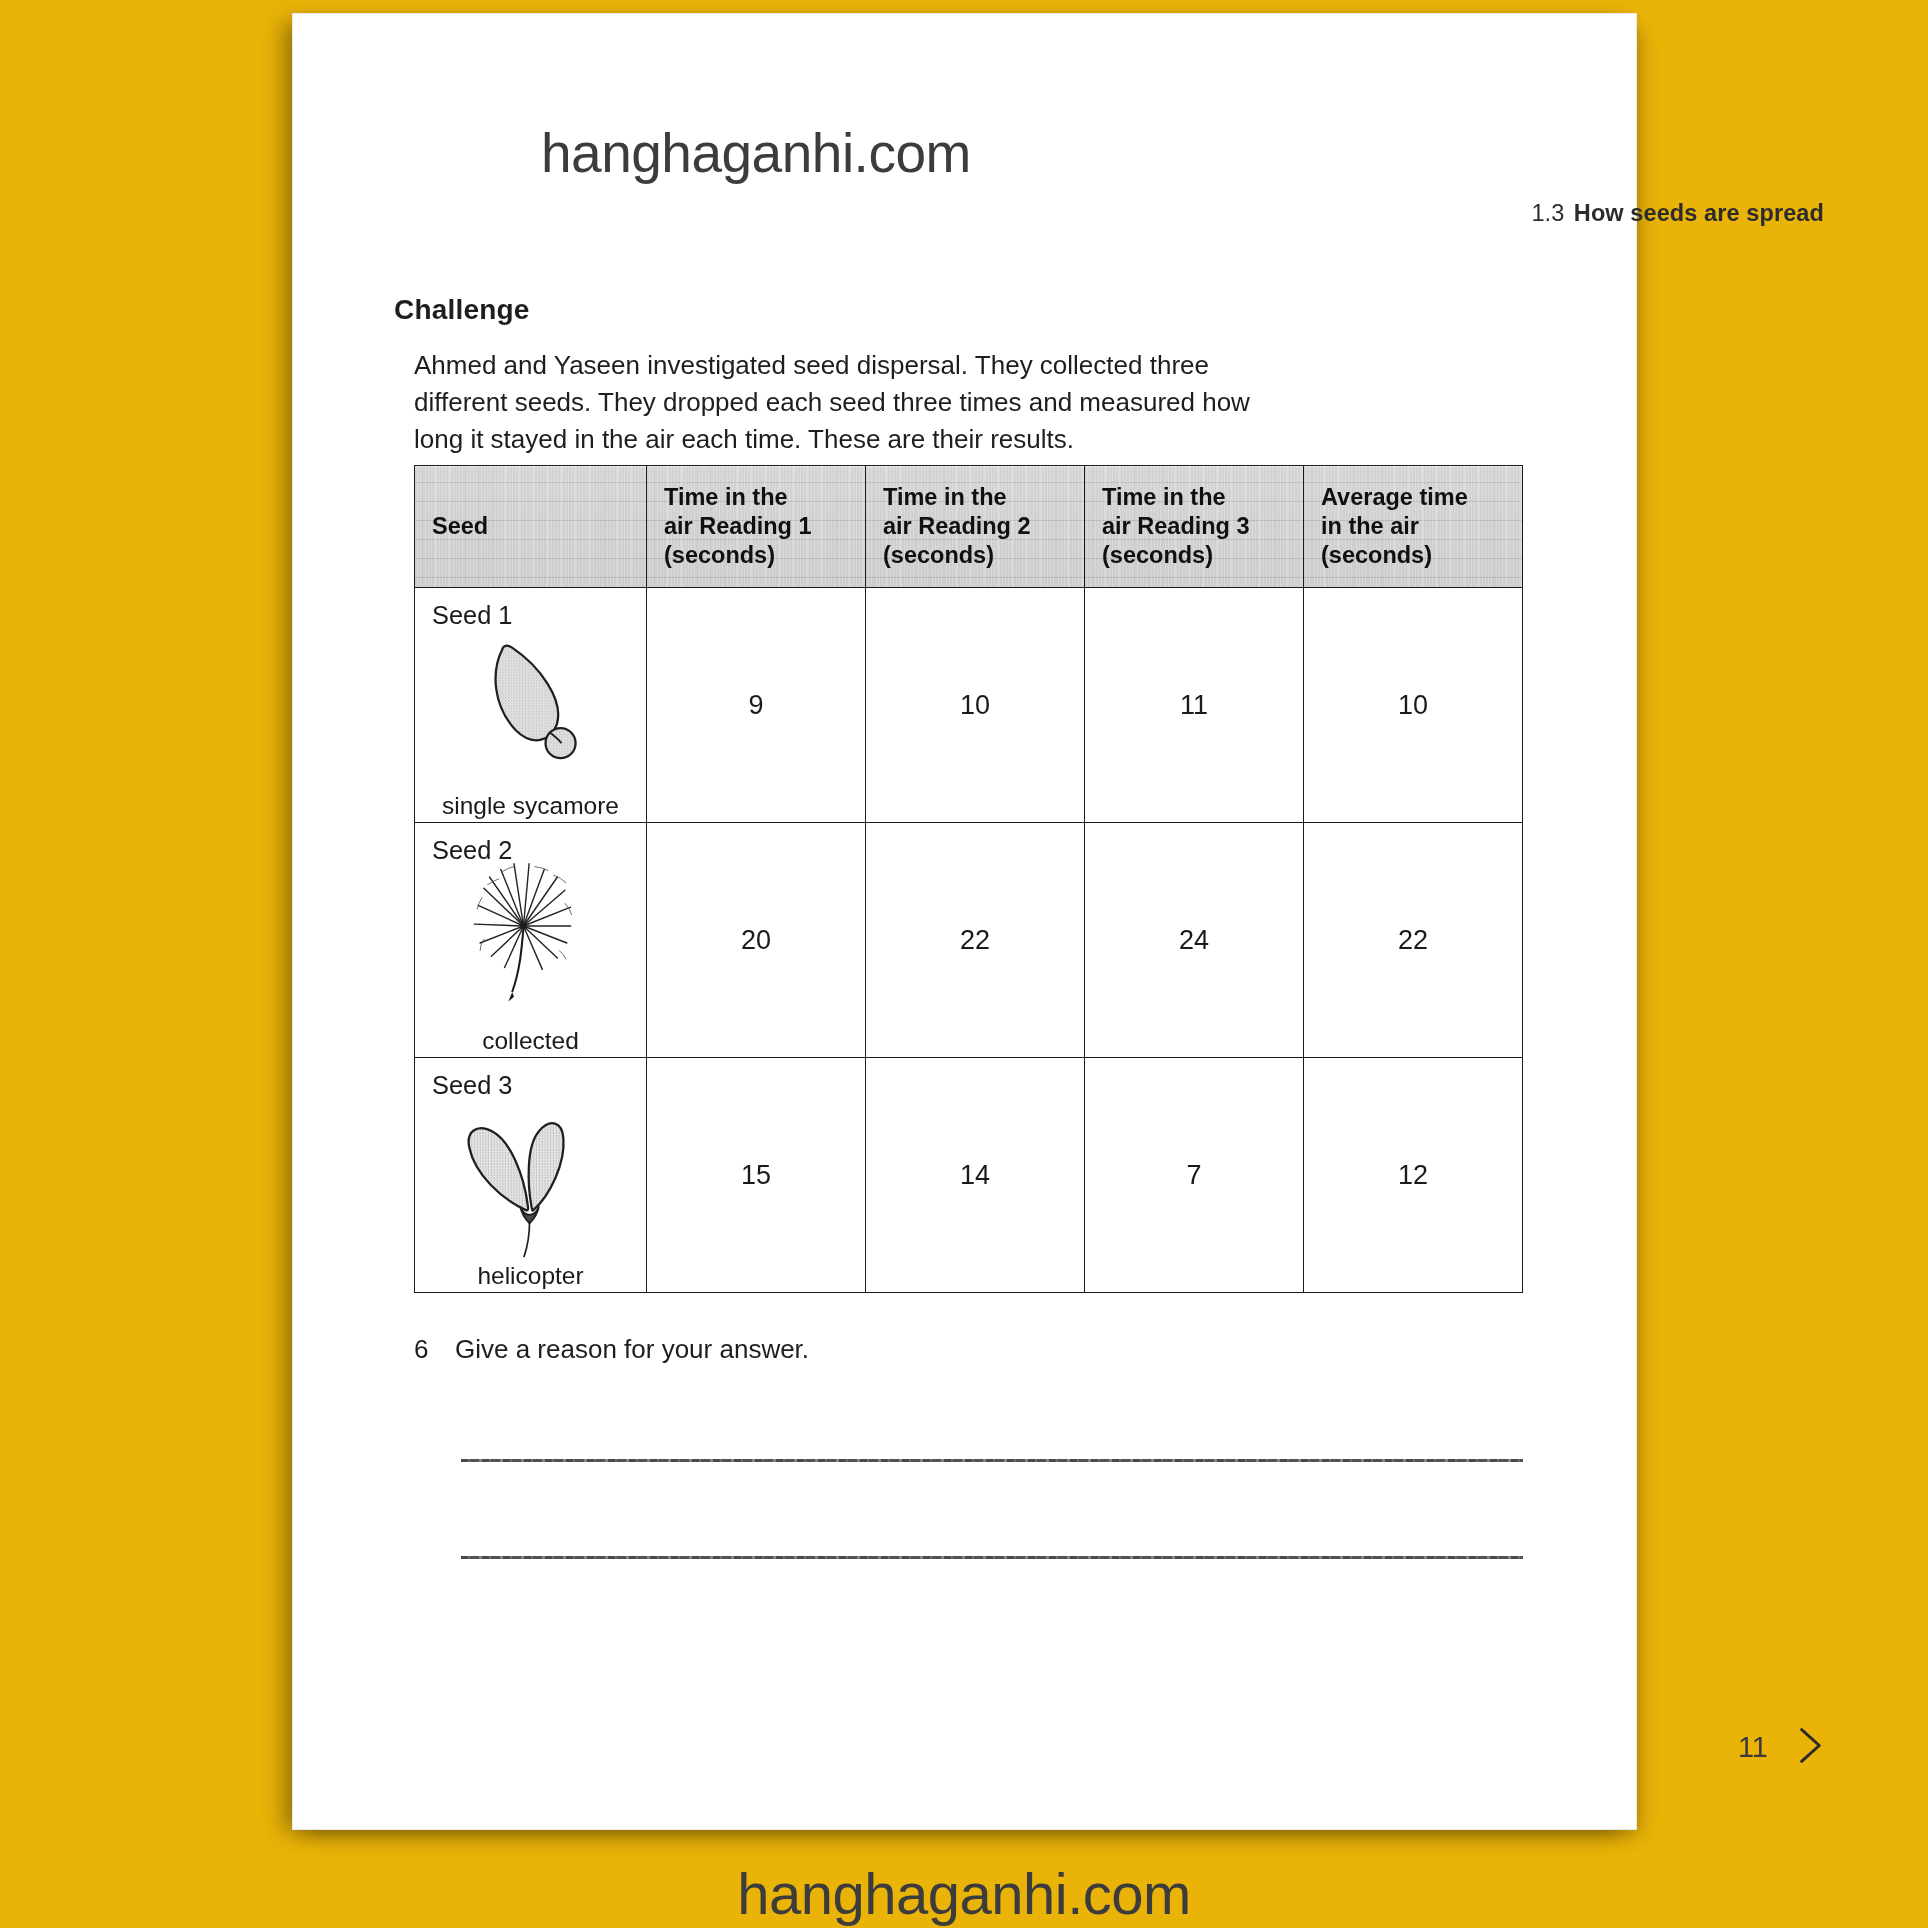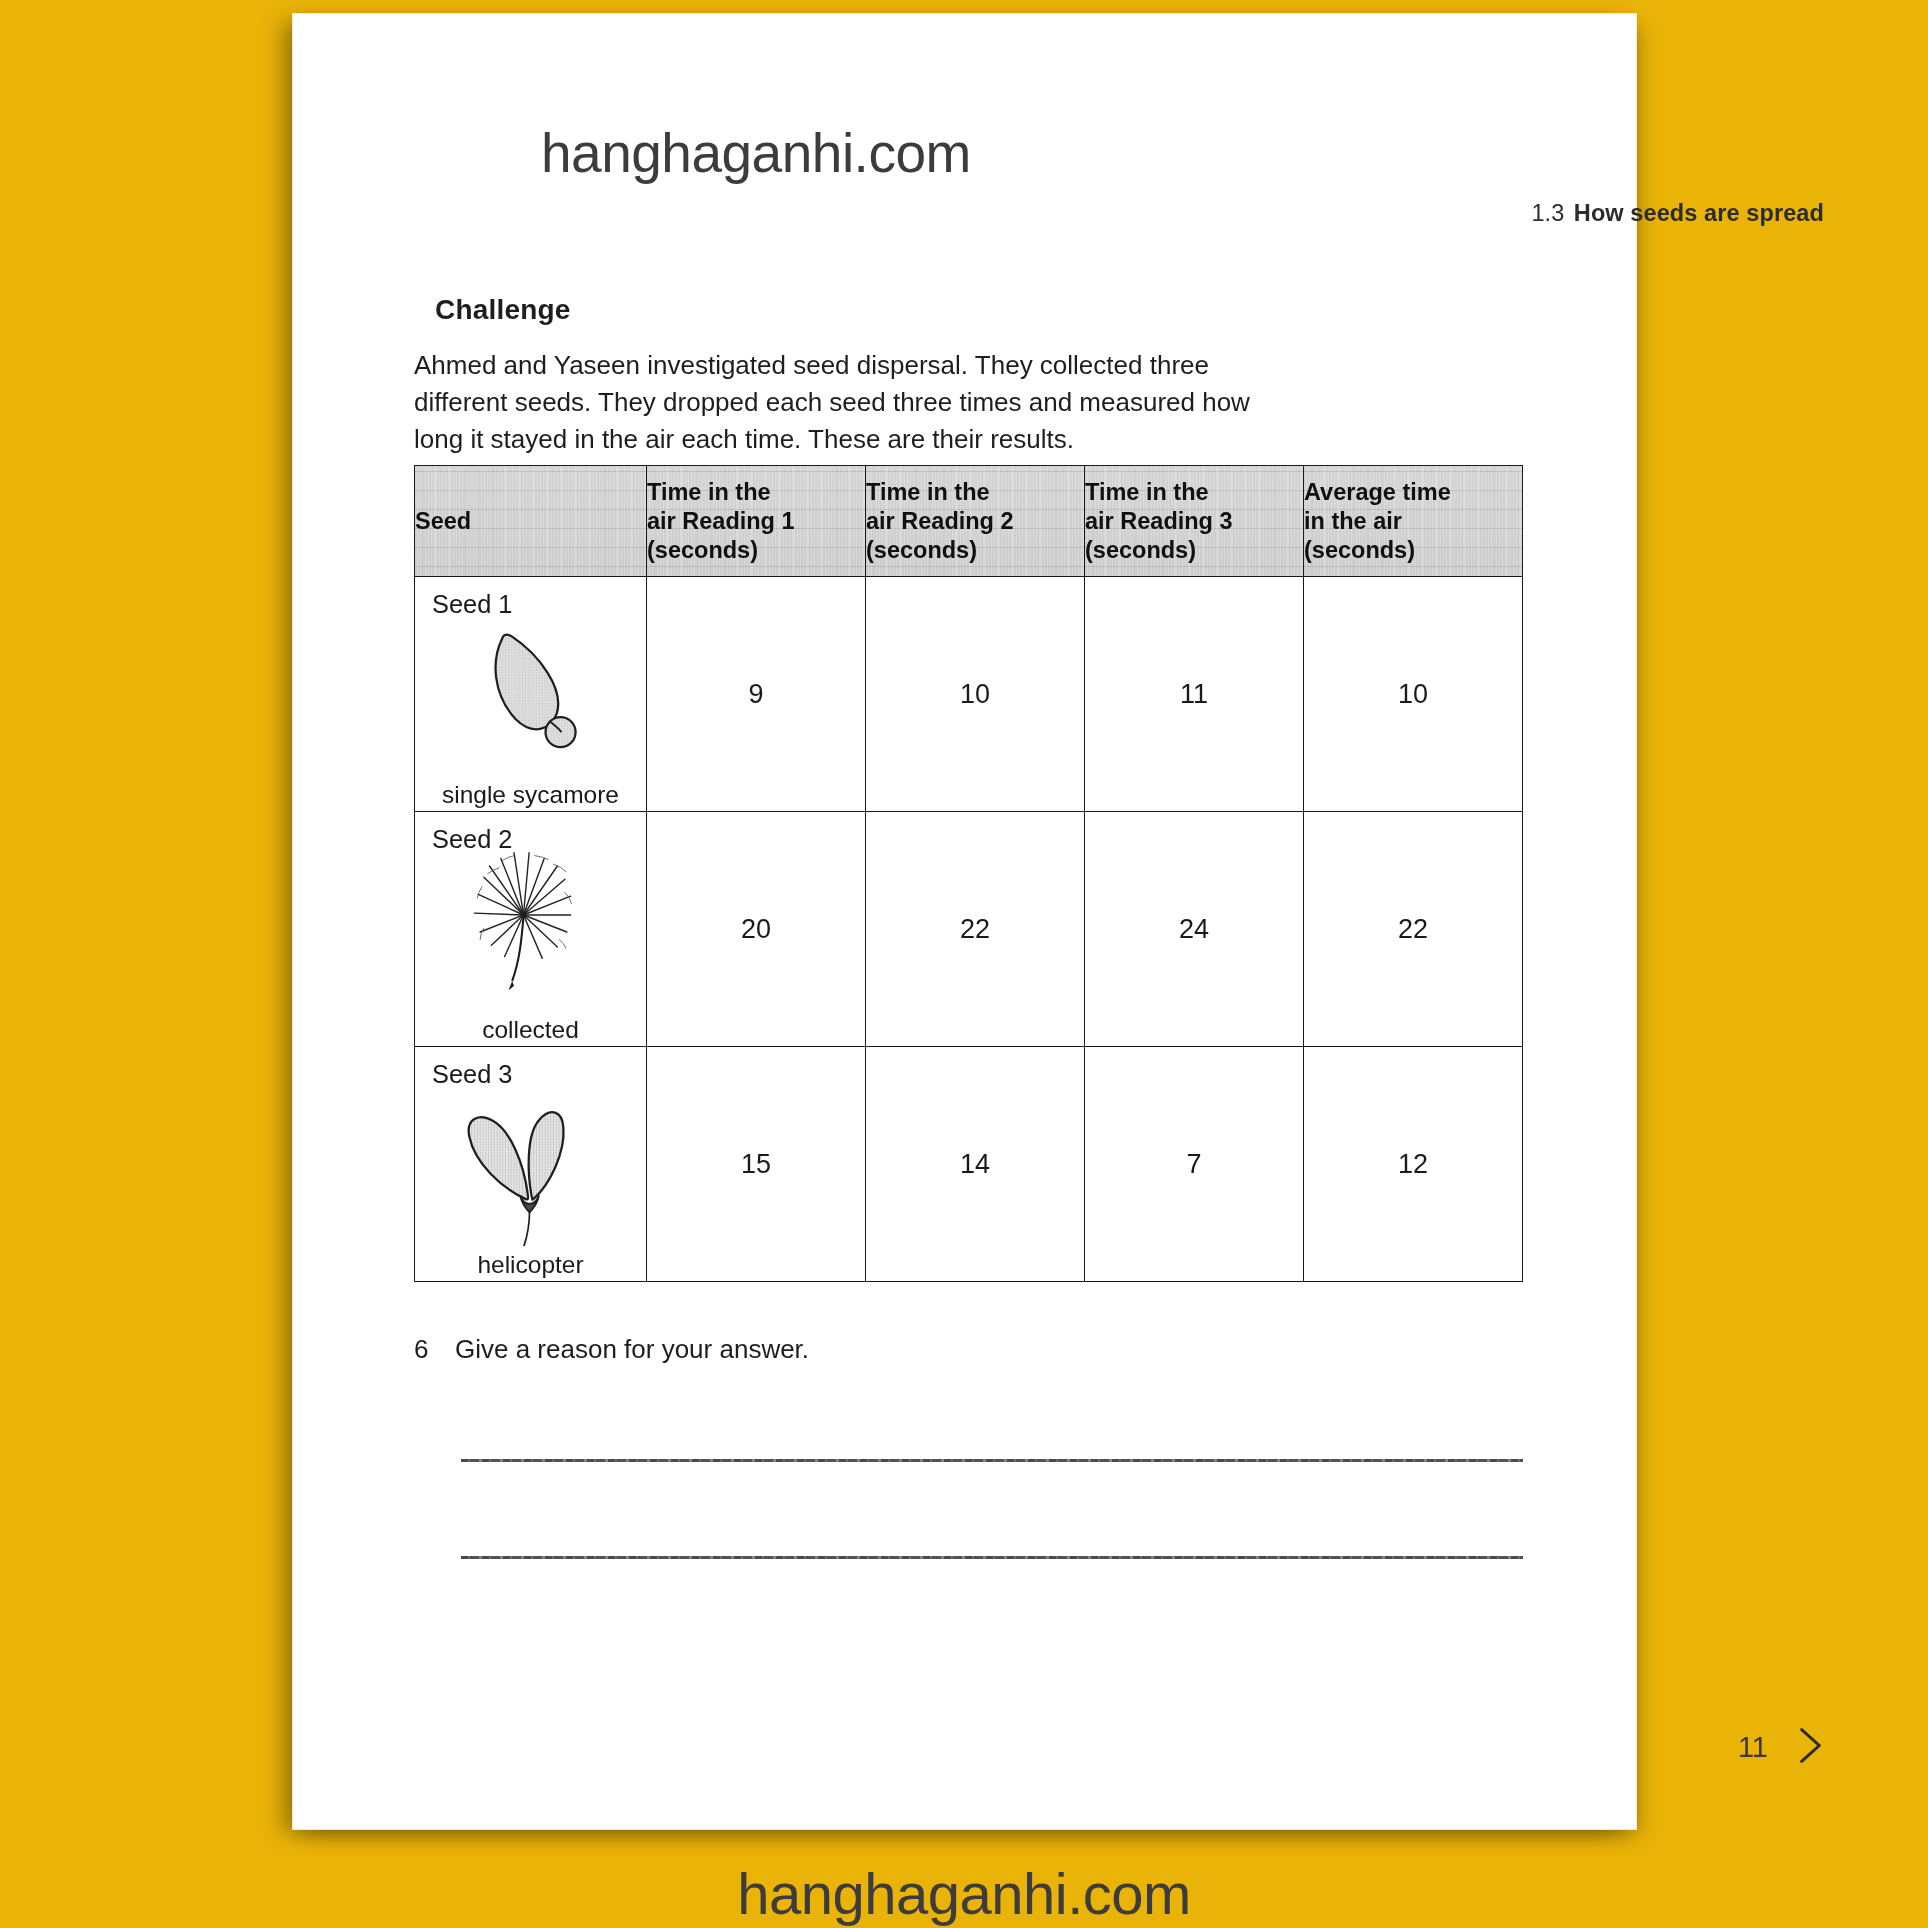--- a/index.html
+++ b/index.html
@@ -56,21 +56,21 @@
     font-weight: 700;
     color: #2c2c2c;
     white-space: nowrap;
     letter-spacing: 0.1px;
   }
   .running-head .rh-num { font-weight: 400; margin-right: 9.4px; margin-top: 32px; }
 
   
   .challenge-heading {
     position: absolute;
-    left: 435px; top: 294px;
+    left: 394px; top: 294px;
     font-size: 28px;
     font-weight: 700;
     color: #1e1e1e;
     letter-spacing: 0.2px;
   }
   .challenge-body {
     position: absolute;
     left: 414px; top: 347px;
     width: 932px;
     font-size: 26px;
@@ -83,21 +83,21 @@
   .results-table {
     position: absolute;
     left: 414px; top: 465px;
     width: 1109px;
     border-collapse: collapse;
     table-layout: fixed;
   }
   .results-table td, .results-table th {
     border: 1.5px solid #1a1a1a;
     vertical-align: middle;
-    padding: 0;
+    padding: 17px;
   }
 
   
   thead th {
     background-color: #c9c9c9;
     background-image:
       repeating-linear-gradient(0deg, rgba(255,255,255,0.55) 0px, rgba(255,255,255,0.55) 0.9px, rgba(0,0,0,0.10) 0.9px, rgba(0,0,0,0.10) 1.9px),
       repeating-linear-gradient(90deg, rgba(0,0,0,0.07) 0px, rgba(0,0,0,0.07) 0.9px, rgba(255,255,255,0.30) 0.9px, rgba(255,255,255,0.30) 2.8px),
       linear-gradient(#d2d2d2, #c6c6c6);
     height: 111px;

